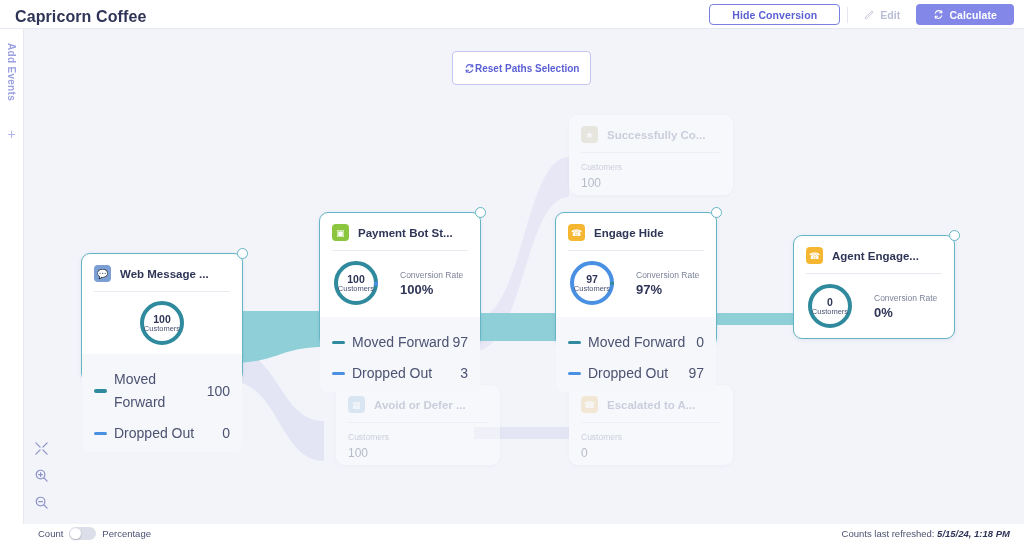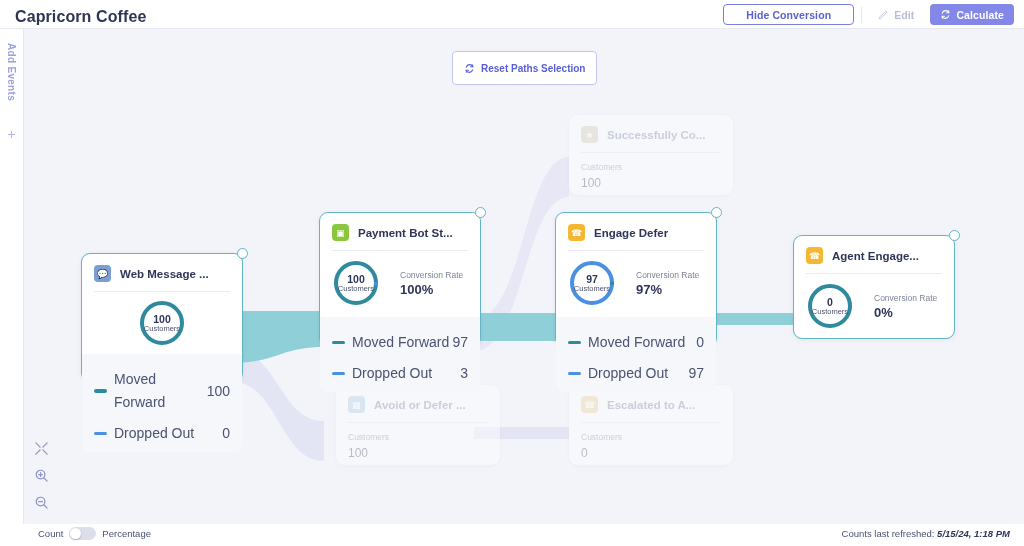--- a/index.html
+++ b/index.html
@@ -29,21 +29,21 @@
     height: 21px; border-radius: 4px; font-size: 10.5px; font-weight: 700;
     cursor: pointer; white-space: nowrap; letter-spacing: .1px;
   }
   .btn-outline {
     padding: 0 22px; border: 1px solid #7b7fe0; color: #5a5fd4; background: #fff;
   }
   .btn-ghost {
     padding: 0 9px; border: none; color: #b9bdd6; background: transparent;
   }
   .btn-primary {
-    padding: 0 10px; border: none; color: #ffffff; background: #8287e8;
+    padding: 0 17px; border: none; color: #ffffff; background: #8287e8;
   }
   .divider-v { width: 1px; height: 16px; background: #e4e6f0; }
 
   
   .rail {
     position: absolute; left: 0; top: 29px; width: 24px; height: 517px;
     background: #ffffff; border-right: 1px solid #e7e9f2; z-index: 30;
   }
   .rail-label {
     position: absolute; left: 50%; top: 14px; transform: translateX(-50%);
@@ -60,21 +60,21 @@
     position: absolute; left: 24px; top: 29px; width: 1000px; height: 517px;
     background: #f2f4fa; overflow: hidden;
   }
   .flow-svg { position: absolute; left: 0; top: 0; width: 1000px; height: 517px; }
 
   
   .reset-btn {
     position: absolute; left: 428px; top: 22px;
     height: 21px; padding: 16px 11px; border: 1px solid #c3c6ef; border-radius: 4px;
     background: #ffffff; color: #5a5fd4; font-size: 10px; font-weight: 700;
-    display: flex; align-items: center; gap: 6px; cursor: pointer; z-index: 20;
+    display: flex; align-items: center; cursor: pointer; z-index: 20;
   }
 
   
   .card {
     position: absolute; background: #ffffff; border-radius: 9px;
     box-shadow: 0 1px 4px rgba(60,70,110,.09); z-index: 10;
   }
   .card.active { border: 1.6px solid #63b4c4; }
   .card-head { display: flex; align-items: center; gap: 9px; padding: 11px 12px 0 12px; }
   .card-icon {
@@ -308,21 +308,21 @@
           <span class="legend-name">Dropped Out</span>
           <span class="legend-val">3</span>
         </div>
       </div>
     </div>
 
     <div class="card active" style="left:531px; top:183px; width:162px; height:135px;">
       <div class="node-handle"></div>
       <div class="card-head">
         <div class="card-icon" style="background:#f5b731;">☎</div>
-        <div class="card-title">Engage Defer</div>
+        <div class="card-title">Engage Hide</div>
       </div>
       <div class="card-rule"></div>
       <div class="card-body">
         <div class="donut">
           <svg width="48" height="48" viewBox="0 0 48 48">
             <circle cx="24" cy="24" r="20" fill="none" stroke="#4a90e2" stroke-width="4"></circle>
             <circle cx="24" cy="24" r="20" fill="none" stroke="#2e8a9c" stroke-width="4" stroke-dasharray="3 123" stroke-dashoffset="-30" transform="rotate(-90 24 24)"></circle>
           </svg>
           <div class="donut-text">
             <div class="donut-num">97</div>

